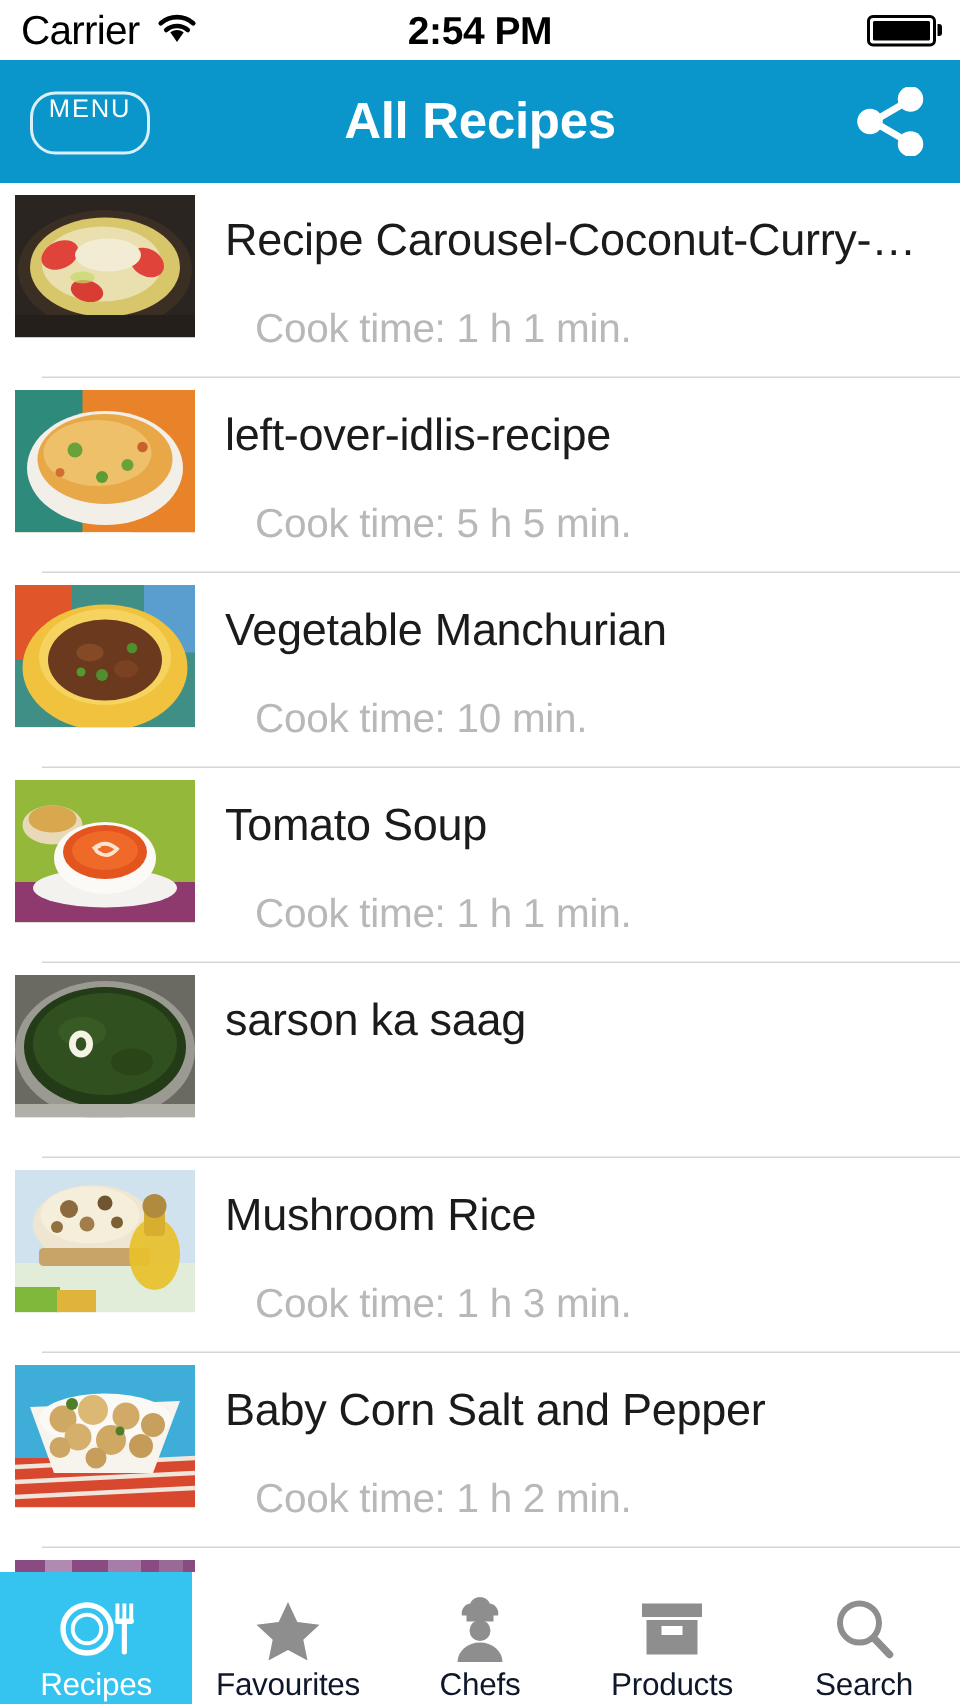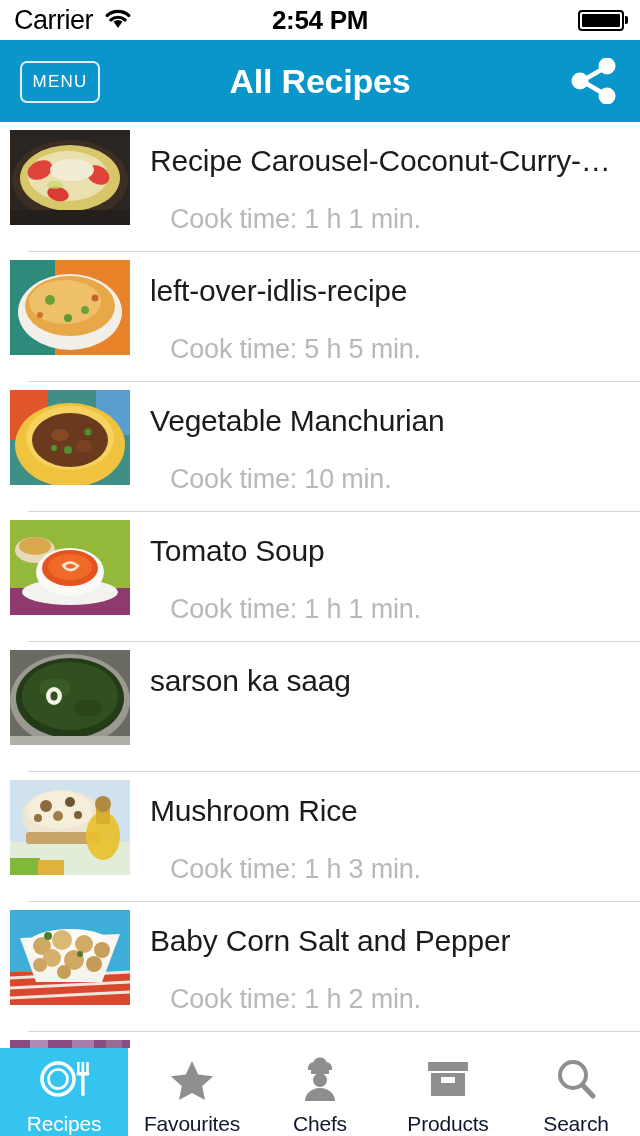--- a/index.html
+++ b/index.html
@@ -34,24 +34,24 @@
 
   
   .navbar {
     position:absolute; top:40px; left:0; width:640px; height:82px;
     background:#0a96cb;
     display:flex; align-items:center;
   }
   .menu-btn {
     position:absolute; left:20px; top:21px;
     width:80px; height:42px;
-    border:2px solid rgba(255,255,255,0.85); border-radius:7px;
+    border:2px solid rgba(255,255,255,0.85); border-radius:17px;
     background:transparent; color:#fff;
     font-size:17px; letter-spacing:1.2px;
-    display:flex; align-items:center; justify-content:center;
+    display:flex; align-items:flex-start; justify-content:center;
     cursor:pointer;
   }
   .nav-title {
     position:absolute; left:0; width:640px; text-align:center;
     color:#fff; font-size:34px; font-weight:bold; letter-spacing:-0.2px;
   }
   .share-btn {
     position:absolute; right:20px; top:20px;
     width:52px; height:46px; cursor:pointer;
     display:flex; align-items:center; justify-content:center;
@@ -91,21 +91,21 @@
     margin-left:20px;
   }
 
   
   .tabbar {
     position:absolute; bottom:0; left:0; width:640px; height:88px;
     background:#ffffff; display:flex;
   }
   .tab {
     flex:1; position:relative; display:flex; flex-direction:column;
-    align-items:center; justify-content:space-between;
+    align-items:center; justify-content:flex-end;
     padding-top:8px; cursor:pointer;
     background:transparent;
   }
   .tab.active { background:#35c3ef; }
   .tab-icon { height:46px; display:flex; align-items:center; justify-content:center; }
   .tab-label { font-size:21px; color:#0f172a; margin-top:3px; letter-spacing:-0.2px; }
   .tab.active .tab-label { color:#ffffff; }
 </style>
 </head>
 <body>

